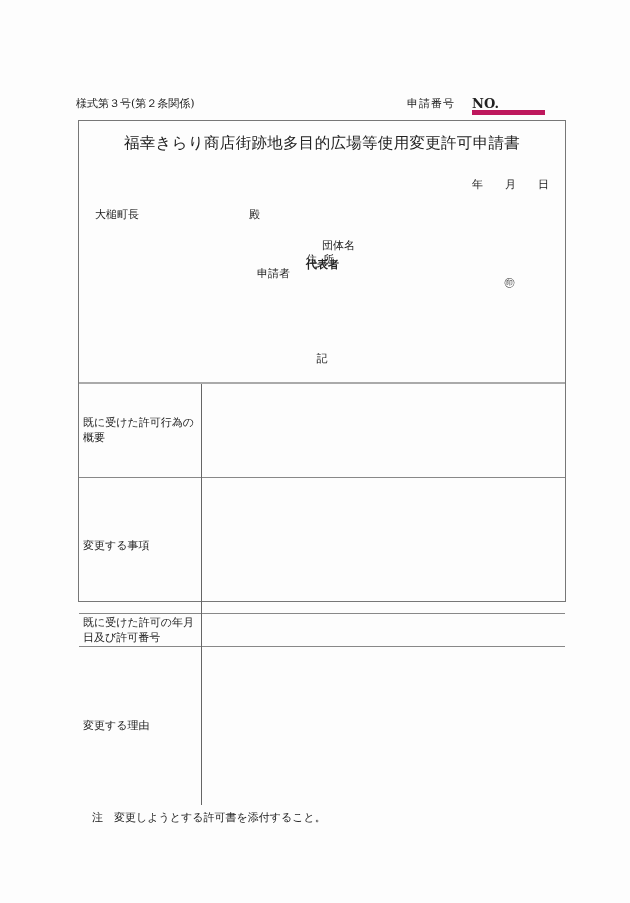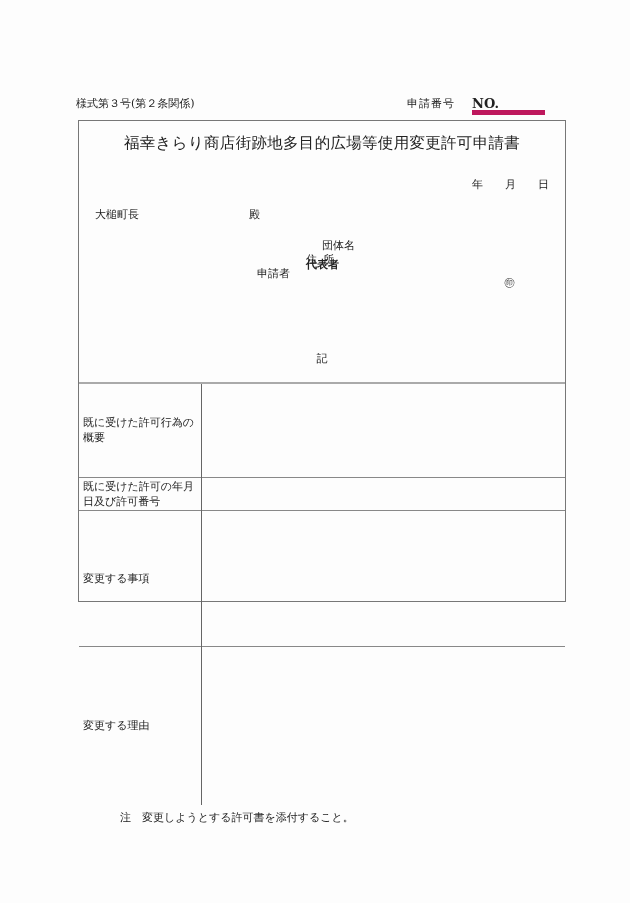--- a/index.html
+++ b/index.html
@@ -18,21 +18,21 @@
   #org-label { left:227px; top:117px;margin-left:16px; }
   #addr-label { left:227px; top:131px; letter-spacing:6px; }
   #rep-label { left:227px; top:136px;font-weight:bold; }
   #seal { left:425px; top:154px; font-size:11px; }
   #body-text { left:6px; top:182px; width:474px; white-space:normal; line-height:15px; text-indent:11px; }
   #ki { left:0; width:100%; text-align:center; top:230px; }
   table#rows { position:absolute; left:0; top:263px; width:100%; border-collapse:collapse; }
   table#rows td { border-top:1px solid #888; padding:0 4px; vertical-align:middle; font-size:11px; line-height:15px;font-family:Liberation Serif, serif; }
   table#rows tr:first-child td { border-top:none; }
   table#rows td.lbl { width:114px; border-right:1.5px solid #666; }
-  #footnote { left:92px; top:810px; font-size:11px;margin-left:28px; }
+  #footnote { left:92px; top:810px; font-size:11px; }
 </style>
 </head>
 <body>
 
 <div class="abs" id="form-no">様式第３号(第２条関係)</div>
 <div class="abs" id="app-no-label">申請番号</div>
 <div class="abs" id="app-no-value">NO.</div>
 
 <div id="frame">
   <div id="header-block">
@@ -47,26 +47,26 @@
     <div class="abs" id="seal">㊞</div>
     <div class="abs" id="ki">記</div>
   </div>
 
   <table id="rows">
     <tbody>
         <tr style="height:93px">
       <td class="lbl">既に受けた許可行為の概要</td>
       <td></td>
     </tr>
+    <tr style="height:136px">
+      <td class="lbl">変更する事項</td>
+      <td></td>
+    </tr>
     <tr style="height:33px">
       <td class="lbl">既に受けた許可の年月日及び許可番号</td>
-      <td></td>
-    </tr>
-    <tr style="height:136px">
-      <td class="lbl">変更する事項</td>
       <td></td>
     </tr>
     <tr style="height:159px">
       <td class="lbl">変更する理由</td>
       <td></td>
     </tr>
   </tbody>
     </table>
 </div>
 

